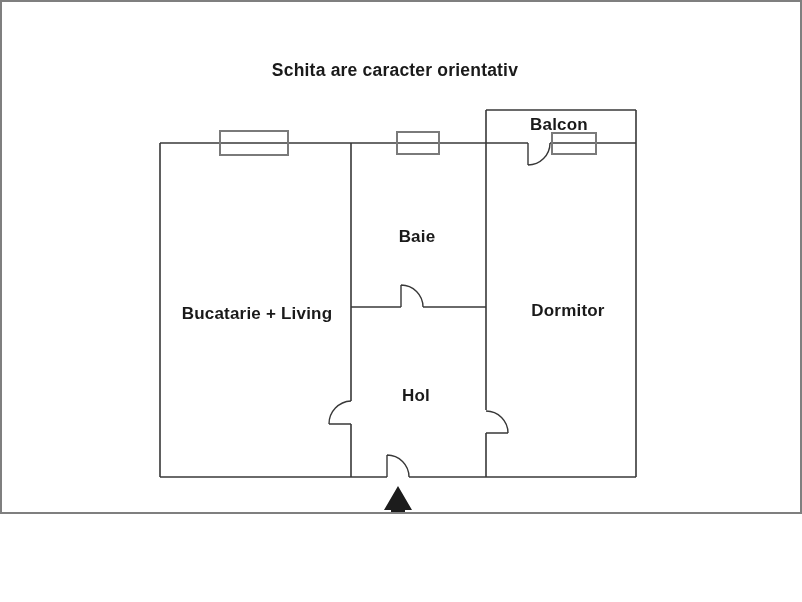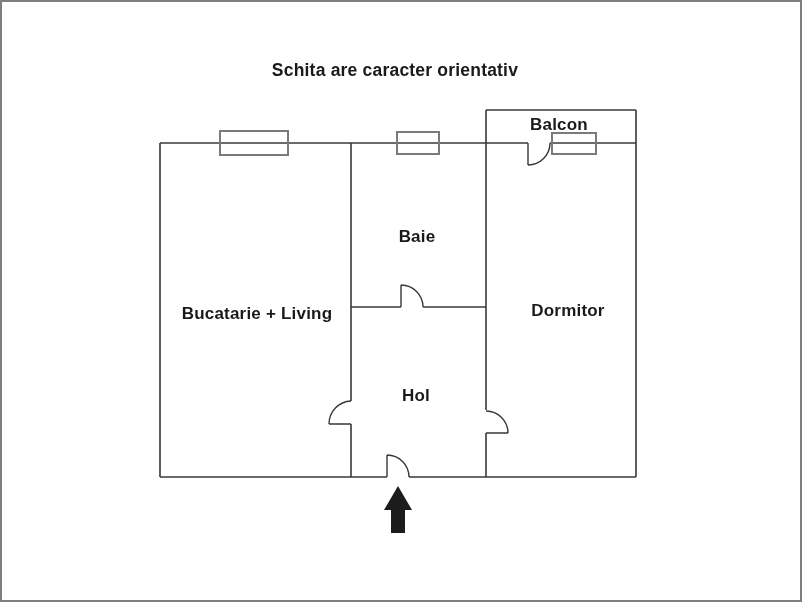--- a/index.html
+++ b/index.html
@@ -3,21 +3,21 @@
 <meta charset="utf-8">
 <style>
   html, body {
     margin: 0;
     padding: 0;
     background: #ffffff;
   }
   .canvas {
     position: relative;
     width: 802px;
-    height: 602px;
+    height: 514px;
     box-sizing: border-box;
     background: #ffffff;
     border: 2px solid #7f7f7f;
     overflow: hidden;
     font-family: "Liberation Sans", sans-serif;
   }
   .plan-svg {
     position: absolute;
     left: 0;
     top: 0;

